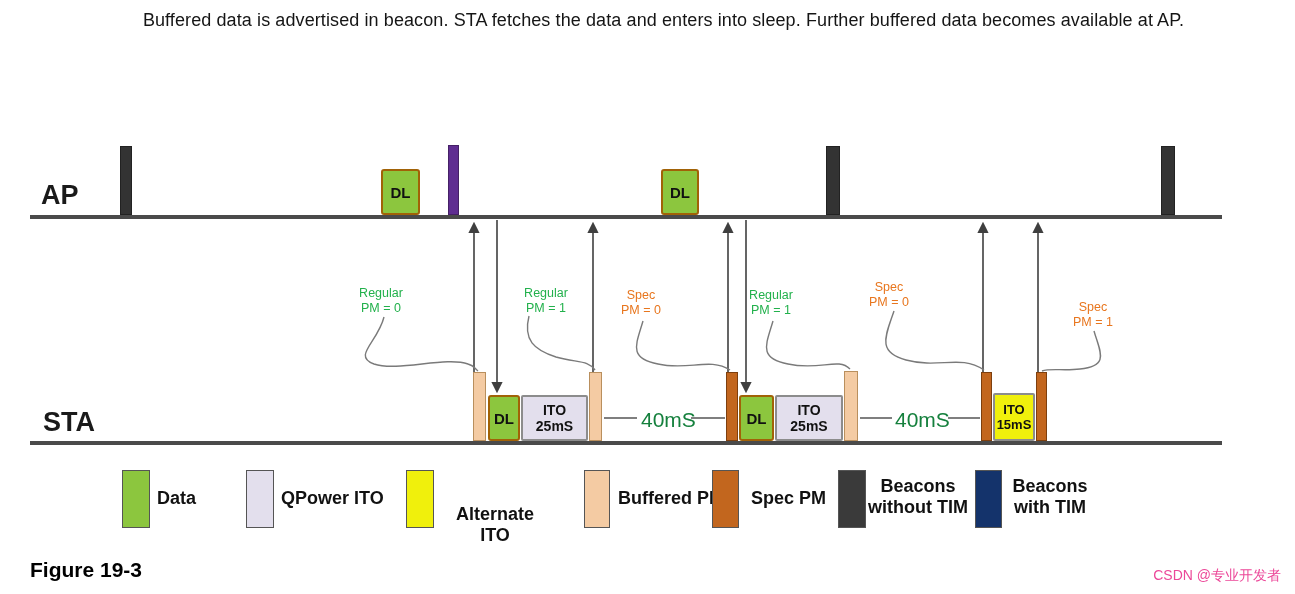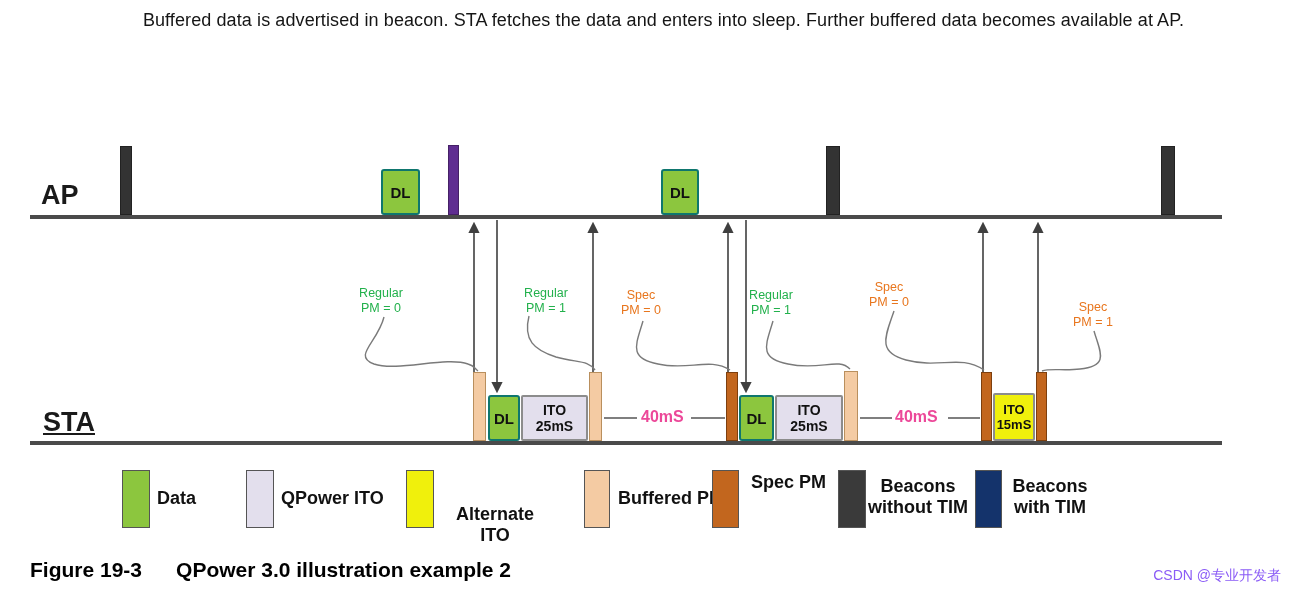--- a/index.html
+++ b/index.html
@@ -6,35 +6,35 @@
   body{font-family:"Liberation Sans", sans-serif; width:1295px; height:594px; position:relative; overflow:hidden;}
   .abs{position:absolute;}
   
   .header{left:0; top:8px; width:1295px; text-align:center; color:#151515; font-size:18px; line-height:24px; font-weight:500; letter-spacing:0.1px;padding-left:16px;}
   
   .tl{height:4px; background:#4a4a4a;}
   .tl-label{font-weight:bold; color:#1a1a1a; font-size:27px;}
   
   .bar{border:1px solid rgba(0,0,0,0.35); box-sizing:border-box;}
   .beacon{border:1px solid #222; box-sizing:border-box;}
-  .dlbox{border:2px solid #0f766e; border-radius:3px; box-sizing:border-box; display:flex; align-items:center; justify-content:center; font-weight:bold; font-size:15px; color:#111;}
+  .dlbox{border:2px solid #a16207; border-radius:3px; box-sizing:border-box; display:flex; align-items:center; justify-content:center; font-weight:bold; font-size:15px; color:#111;}
   .itobox{border:2px solid #8c8c8c; border-radius:2px; box-sizing:border-box; display:flex; align-items:center; justify-content:center; text-align:center; font-weight:bold; font-size:14px; line-height:16px; color:#111; white-space:pre-line;}
   .pmbar{border:1px solid #b98f5d; box-sizing:border-box;}
   .specbar{border:1px solid #7d3f0e; box-sizing:border-box;}
   
   .pm-label{width:76px; text-align:center; font-weight:normal; font-size:12.5px; line-height:15px; white-space:pre-line;}
   
-  .gap-label{font-weight:bold; font-size:16px; color:#ec4899;}
+  .gap-label{font-weight:normal; font-size:21px; color:#15803d;}
   
   .lg-swatch{width:28px; height:58px; border:1px solid #555; box-sizing:border-box;}
   .lg-label{font-weight:bold; font-size:18px; color:#111; line-height:21px; white-space:pre-line;}
   .lg-label.center{text-align:center;}
   
   .caption{left:30px; top:558px; display:flex; gap:34px; font-weight:bold; font-size:21px; color:#000;}
-  .watermark{right:14px; top:567px; color:#8b5cf6; font-size:14px;}
+  .watermark{right:14px; top:567px; color:#ec4899; font-size:14px;}
   svg{position:absolute; left:0; top:0; pointer-events:none;}
 </style>
 </head>
 <body>
 
 <div class="abs header">
   <div>Buffered data is advertised in beacon. STA fetches the data and enters into sleep. Further buffered data becomes available at AP.</div>
 </div>
 
 <div class="abs tl-label" style="left:41px; top:180px;">AP</div>
@@ -44,21 +44,21 @@
 <div class="abs dlbox" style="left: 381px; top: 169px; width: 39px; height: 46px; background: rgb(140, 198, 62);">
     <span>DL</span>
   </div>
 <div class="abs bar" style="left: 448px; top: 145px; width: 11px; height: 70px; border-color: rgb(69, 32, 102); background: rgb(95, 45, 145);"></div>
 <div class="abs dlbox" style="left: 661px; top: 169px; width: 38px; height: 46px; background: rgb(140, 198, 62);">
     <span>DL</span>
   </div>
 <div class="abs beacon" style="left: 826px; top: 146px; width: 14px; height: 69px; background: rgb(51, 51, 51);"></div>
 <div class="abs beacon" style="left: 1161px; top: 146px; width: 14px; height: 69px; background: rgb(51, 51, 51);"></div>
 
-<div class="abs tl-label" style="left:43px; top:407px;text-decoration:underline;">STA</div>
+<div class="abs tl-label" style="left:43px; top:407px;">STA</div>
 <div class="abs tl" style="left:30px; top:441px; width:1192px;"></div>
 
 <div class="abs pmbar" style="left: 473px; top: 372px; width: 13px; height: 69px; background: rgb(244, 203, 163);"></div>
 <div class="abs dlbox" style="left: 488px; top: 395px; width: 32px; height: 46px; background: rgb(140, 198, 62);">
     <span>DL</span>
   </div>
 <div class="abs itobox" style="left: 521px; top: 395px; width: 67px; height: 46px; background: rgb(227, 223, 237);">ITO
 25mS</div>
 <div class="abs pmbar" style="left: 589px; top: 372px; width: 13px; height: 69px; background: rgb(244, 203, 163);"></div>
 
@@ -130,27 +130,26 @@
 <div class="abs lg-label" style="left:281px; top:488px;">QPower ITO</div>
 
 <div class="abs lg-swatch" style="left: 406px; top: 470px; background: rgb(240, 240, 12);"></div>
 <div class="abs lg-label center" style="left:440px; top:476px; width:110px;margin-top:28px;">Alternate
 ITO</div>
 
 <div class="abs lg-swatch" style="left: 584px; top: 470px; width: 26px; background: rgb(244, 203, 163);"></div>
 <div class="abs lg-label" style="left:618px; top:488px;">Buffered PM</div>
 
 <div class="abs lg-swatch" style="left: 712px; top: 470px; width: 27px; background: rgb(194, 102, 30);"></div>
-<div class="abs lg-label" style="left:751px; top:472px;">Spec PM</div>
+<div class="abs lg-label" style="left:751px; top:488px;">Spec PM</div>
 
 <div class="abs lg-swatch" style="left: 838px; top: 470px; background: rgb(58, 58, 58);"></div>
 <div class="abs lg-label center" style="left:862px; top:476px; width:112px;">Beacons
 without TIM</div>
 
 <div class="abs lg-swatch" style="left: 975px; top: 470px; width: 27px; background: rgb(20, 51, 107);"></div>
 <div class="abs lg-label center" style="left:1000px; top:476px; width:100px;">Beacons
 with TIM</div>
 
 <div class="abs caption">
   <span>Figure 19-3</span>
-  <span>QPower 3.0 illustration example 2</span>
 </div>
 <div class="abs watermark">CSDN @专业开发者</div>
 
 </body></html>

